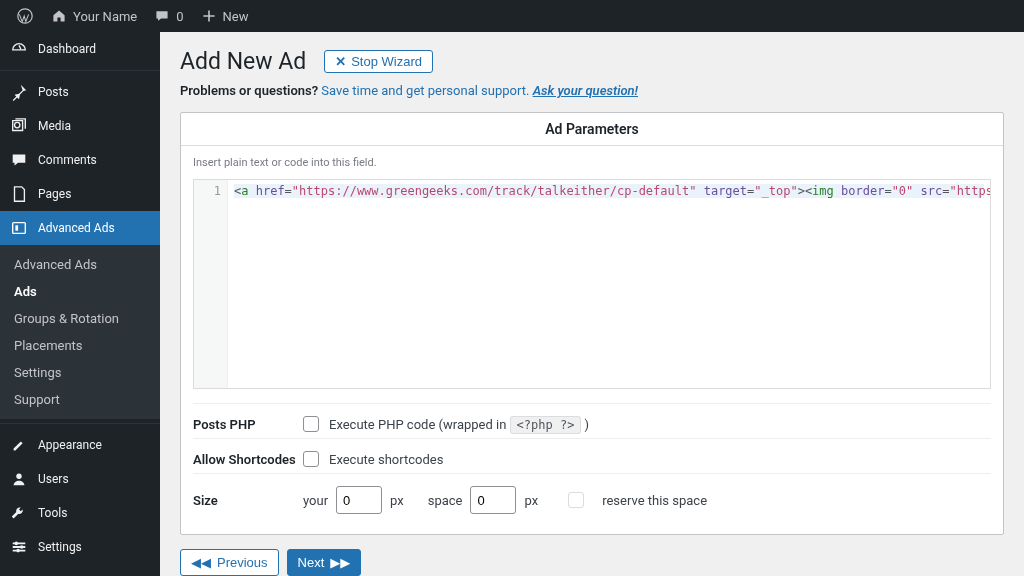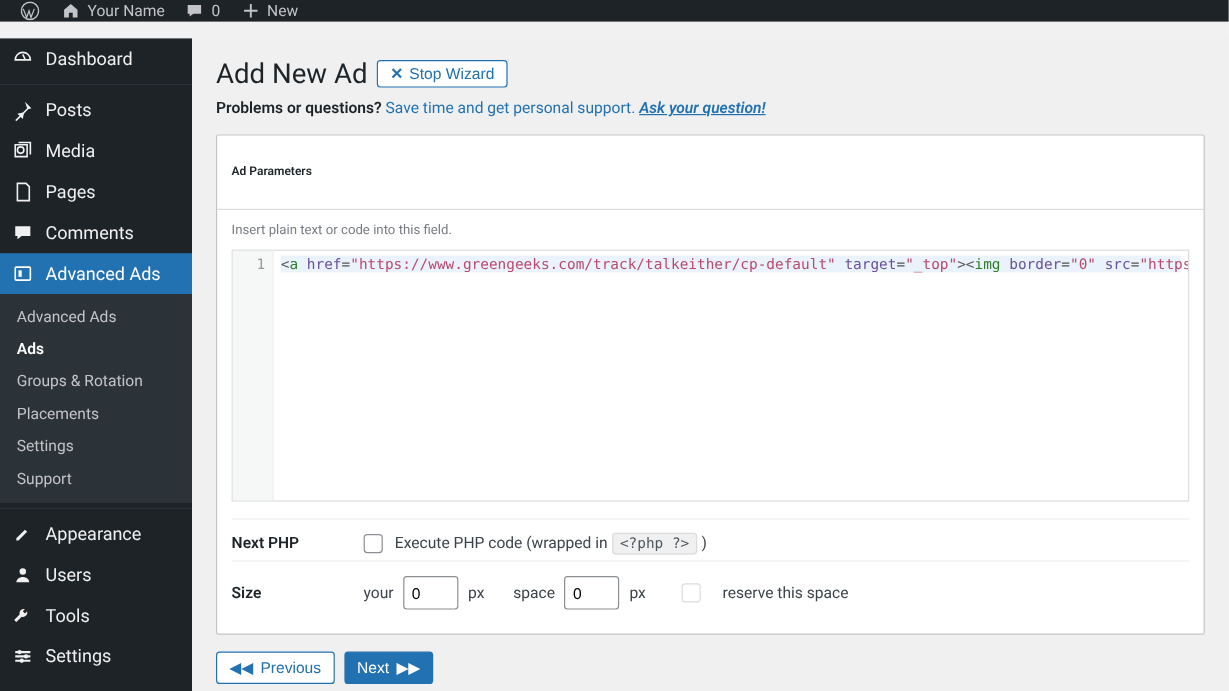--- a/index.html
+++ b/index.html
@@ -7,21 +7,21 @@
       font-family: -apple-system, BlinkMacSystemFont, "Segoe UI", Roboto, "Helvetica Neue", sans-serif;
       font-size: 13px;
       background: #f1f1f1;
       color: #3c434a;
       width: 1024px;
       height: 576px;
       overflow: hidden;
     }
     
     .admin-bar {
-      height: 18px;
+      height: 32px;
       background: #1d2327;
       color: #c3c4c7;
       display: flex;
       align-items: center;
       padding: 0 8px;
       font-size: 13px;
     }
     .admin-bar .ab-item {
       display: flex;
       align-items: center;
@@ -43,21 +43,21 @@
       font-size: 14px;
     }
     .menu-item {
       display: flex;
       align-items: center;
       padding: 8px 10px;
       gap: 10px;
       cursor: pointer;
       color: #f0f0f1;
     }
-    .menu-item.top { font-size: 15px; align-items: flex-end; }
+    .menu-item.top { font-size: 12px; }
     .menu-item.active {
       background: #2271b1;
       color: #fff;
       position: relative;
     }
     .menu-item.active::after {
       content: "";
       position: absolute;
       right: -8px;
       top: 50%;
@@ -82,21 +82,21 @@
     .content {
       position: absolute;
       top: 32px;
       left: 160px;
       right: 0;
       bottom: 0;
       background: #f0f0f1;
       padding: 16px 20px 20px;
       overflow: hidden;
     }
-    .heading-row { display: flex; align-items: center; gap: 8px; margin-bottom: 8px; }
+    .heading-row { display: flex; align-items: center; gap: 18px; margin-bottom: 8px; }
     h1 { font-size: 23px; font-weight: 400; color: #1d2327; }
     .btn-outline {
       border: 1px solid #2271b1;
       color: #2271b1;
       background: #fff;
       padding: 3px 10px;
       font-size: 13px;
       border-radius: 3px;
       cursor: pointer;
       display: inline-flex; align-items: center; gap: 5px;
@@ -104,25 +104,26 @@
     .help-line { font-size: 13px; margin-bottom: 14px; }
     .help-line .q { font-weight: 600; color: #1d2327; }
     .help-line a { color: #2271b1; text-decoration: none; }
     .help-line a.und { text-decoration: underline; font-weight: 600; font-style: italic; }
     .postbox {
       background: #fff;
       border: 1px solid #c3c4c7;
       border-radius: 2px;
     }
     .postbox-head {
-      padding: 25px 12px;
+      padding: 8px 12px;
       border-bottom: 1px solid #dcdcde;
-      font-size: 10px;
+      font-size: 14px;
       font-weight: 600;
       color: #1d2327;
+      text-align: center;
     }
     .postbox-body { padding: 10px 12px 14px; }
     .field-desc { color: #787c82; font-size: 11px; margin-bottom: 10px; }
     .code-editor {
       border: 1px solid #dcdcde;
       min-height: 210px;
       display: flex;
       font-family: Menlo, Consolas, monospace;
       font-size: 12px;
       background: #fff;
@@ -261,32 +262,32 @@
         <svg viewBox="0 0 20 20" fill="currentColor">
           <path d="M3 4h11v11H3zM6 2h11v11" fill="none" stroke="currentColor" stroke-width="1.5"></path>
           <circle cx="8" cy="9" r="3" fill="none" stroke="currentColor" stroke-width="1.5"></circle>
         </svg>
       </span>
     <span>Media</span>
   </div>
   <div class="menu-item top">
     <span class="icon">
         <svg viewBox="0 0 20 20" fill="currentColor">
+          <path d="M3 4h14v9H9l-4 3v-3H3z"></path>
+        </svg>
+      </span>
+    <span>Comments</span>
+  </div>
+  <div class="menu-item top">
+    <span class="icon">
+        <svg viewBox="0 0 20 20" fill="currentColor">
           <path d="M5 2h8l3 3v13H5z" fill="none" stroke="currentColor" stroke-width="1.5"></path>
         </svg>
       </span>
     <span>Pages</span>
-  </div>
-  <div class="menu-item top">
-    <span class="icon">
-        <svg viewBox="0 0 20 20" fill="currentColor">
-          <path d="M3 4h14v9H9l-4 3v-3H3z"></path>
-        </svg>
-      </span>
-    <span>Comments</span>
   </div>
   <div class="menu-item top active">
     <span class="icon">
         <svg viewBox="0 0 20 20" fill="currentColor">
           <rect x="3" y="4" width="14" height="12" rx="1" fill="none" stroke="currentColor" stroke-width="1.5"></rect>
           <rect x="6" y="7" width="3" height="6" fill="currentColor"></rect>
         </svg>
       </span>
     <span>Advanced Ads</span>
   </div>
@@ -359,29 +360,34 @@
       <div class="field-desc">Insert plain text or code into this field.</div>
 
       <div class="code-editor">
         <div class="gutter">
           <div>1</div>
         </div>
         <div class="code-area"><span class="cm-line"><span class="cm-punc">&lt;</span><span class="cm-tag">a</span> <span class="cm-attr">href</span><span class="cm-eq">=</span><span class="cm-str">"<span>https://www.greengeeks.com/track/talkeither/cp-default</span>"</span> <span class="cm-attr">target</span><span class="cm-eq">=</span><span class="cm-str">"<span>_top</span>"</span><span class="cm-punc">&gt;&lt;</span><span class="cm-tag">img</span> <span class="cm-attr">border</span><span class="cm-eq">=</span><span class="cm-str">"<span>0</span>"</span> <span class="cm-attr">src</span><span class="cm-eq">=</span><span class="cm-str">"<span>https://ads.greengeeks.com/00040049.gif</span>"</span></span></div>
       </div>
 
       <div class="form-row" style="margin-top:14px;">
-        <div class="label">Next PHP</div>
+        <div class="label">Posts PHP</div>
         <span class="checkbox"></span>
         <span>
           <span>Execute PHP code (wrapped in </span>
           <span class="code-pill">&lt;?php ?&gt;</span>
           <span> )</span>
         </span>
       </div>
 
+      <div class="form-row">
+        <div class="label">Allow Shortcodes</div>
+        <span class="checkbox"></span>
+        <span>Execute shortcodes</span>
+      </div>
 
       <div class="form-row">
         <div class="label">Size</div>
         <div class="size-inputs">
           <span>your</span>
           <input class="num-input" value="0" style="">
           <span>px</span>
           <span style="width:8px;"></span>
           <span>space</span>
           <input class="num-input" value="0" style="">

